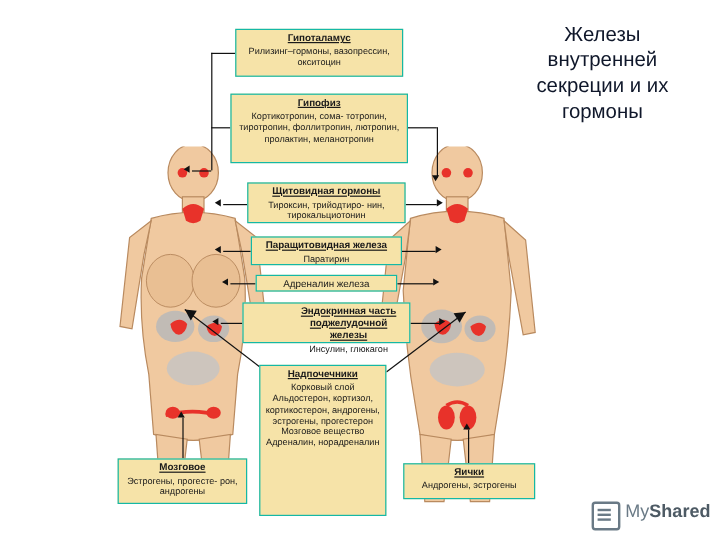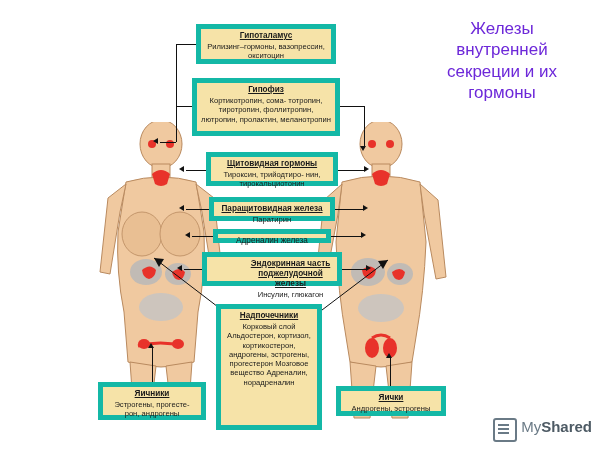--- a/index.html
+++ b/index.html
@@ -13,31 +13,31 @@
   #stage{position:absolute;left:0;top:0;width:600px;height:450px;}
 
   
   .title{
     position:absolute;
     right:8px;top:18px;
     width:180px;
     text-align:center;
     font-size:17px;
     line-height:1.25;
-    color:#6d28d9;
+    color:#0f172a;
   }
 
   
   .figure{position:absolute;}
 
   
   .box{
     position:absolute;
     box-sizing:border-box;
-    border:5px solid #14b8a6;
+    border:1px solid #14b8a6;
     background:#f6e3a8;
     color:#1a1a1a;
     font-size:7.6px;
     line-height:1.22;
     text-align:center;
     padding:2px 3px;
   }
   .box .hdr{
     font-weight:bold;
     text-decoration:underline;
@@ -233,21 +233,21 @@
     <span class="hdr">Эндокринная часть поджелудочной железы</span>
     <span class="sub">Инсулин, глюкагон</span>
   </div>
 
   <div class="box" id="box-adrenal">
     <span class="hdr">Надпочечники</span>
     <span class="sub">Корковый слой Альдостерон, кортизол, кортикостерон, андрогены, эстрогены, прогестерон Мозговое вещество Адреналин, норадреналин</span>
   </div>
 
   <div class="box" id="box-ovaries">
-    <span class="hdr">Яичники</span>
+    <span class="hdr">Мозговое</span>
     <span class="sub">Эстрогены, прогесте- рон, андрогены</span>
   </div>
 
   <div class="box" id="box-testes">
     <span class="hdr">Яички</span>
     <span class="sub">Андрогены, эстрогены</span>
   </div>
 
   <div class="watermark">
     <span class="wm-box"></span>

